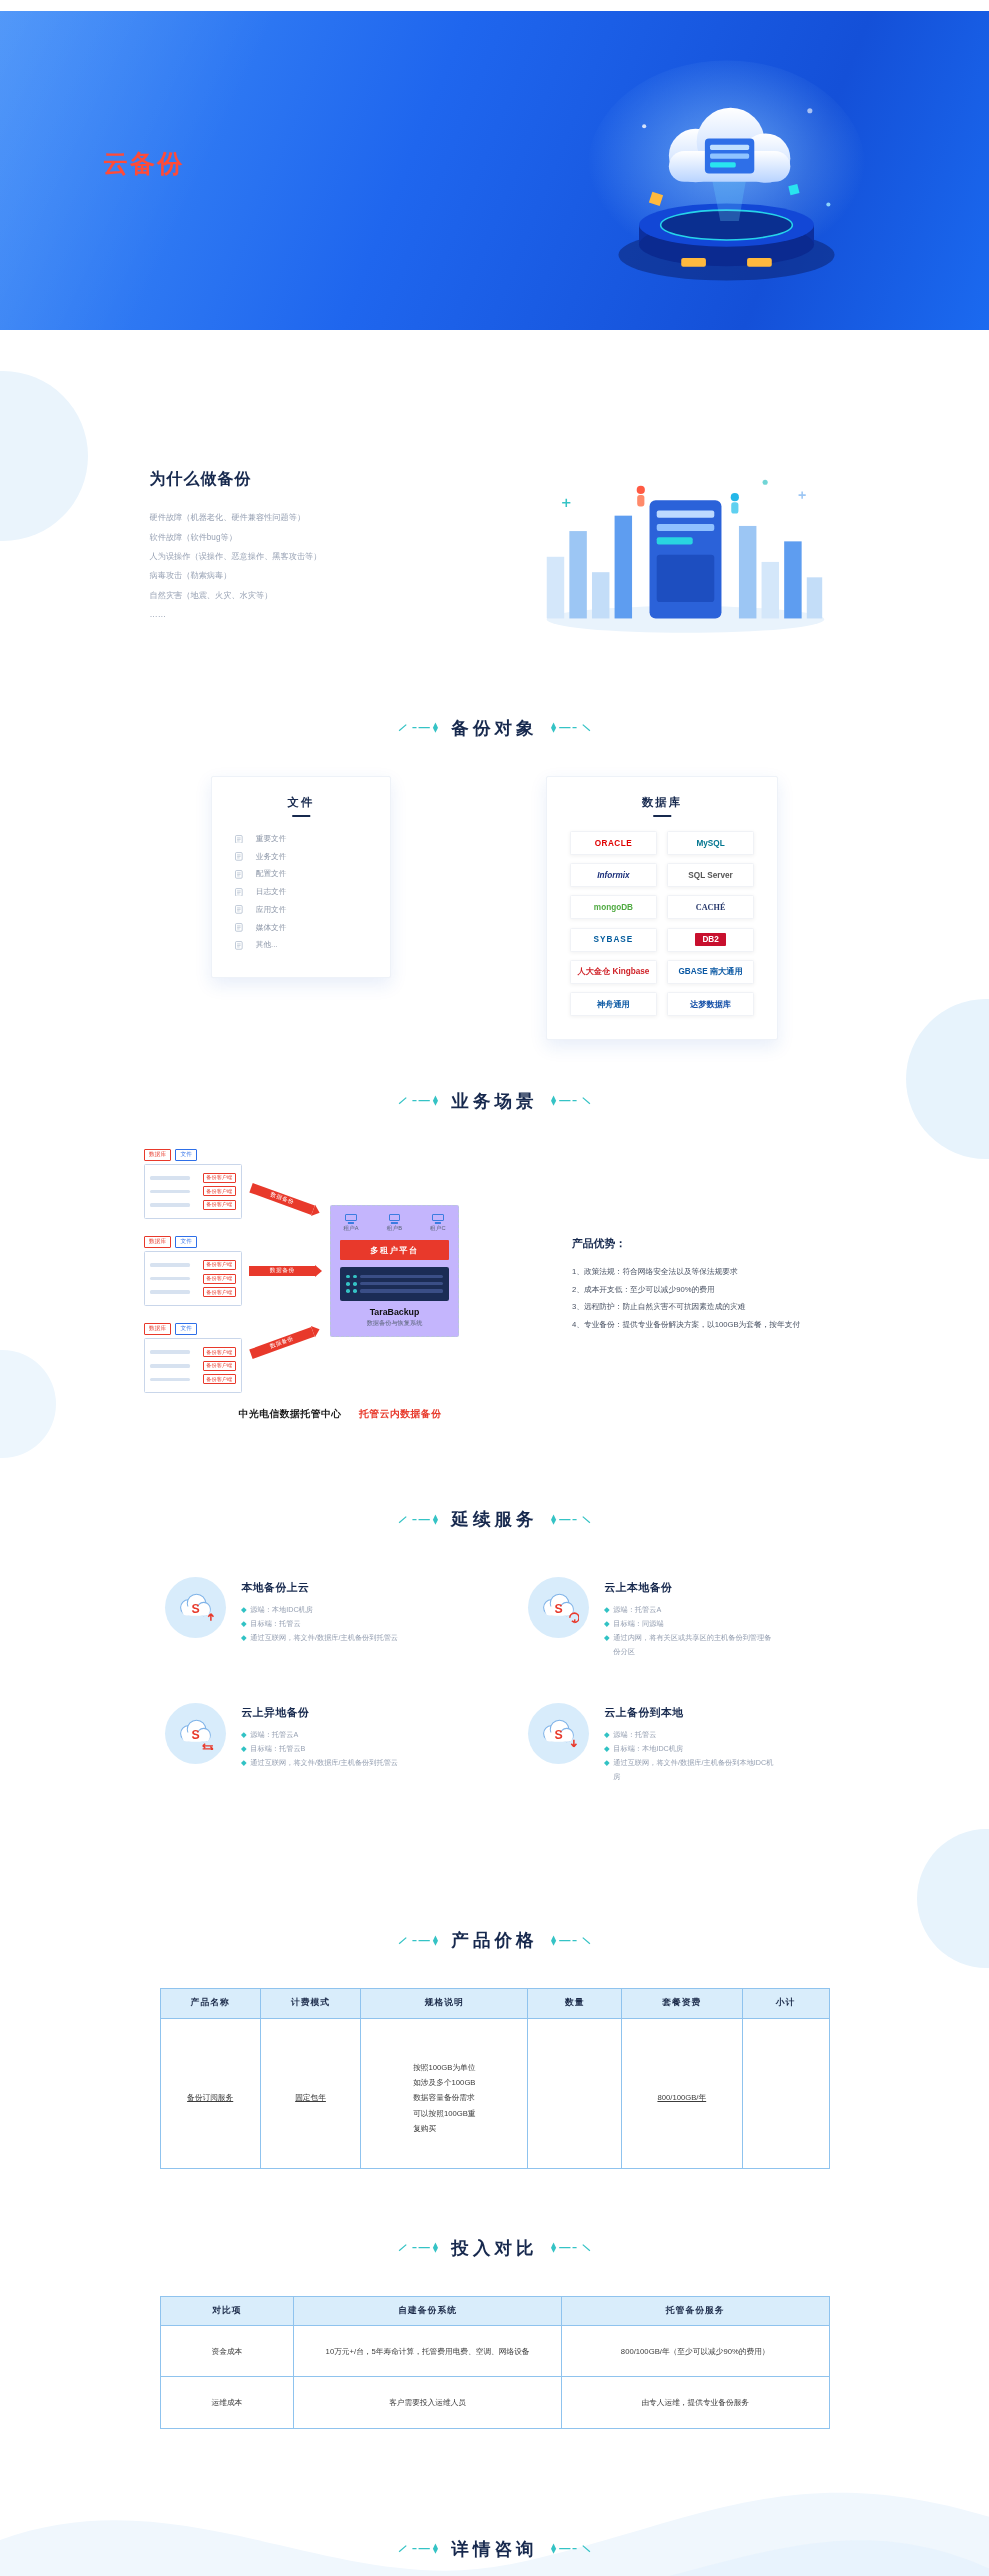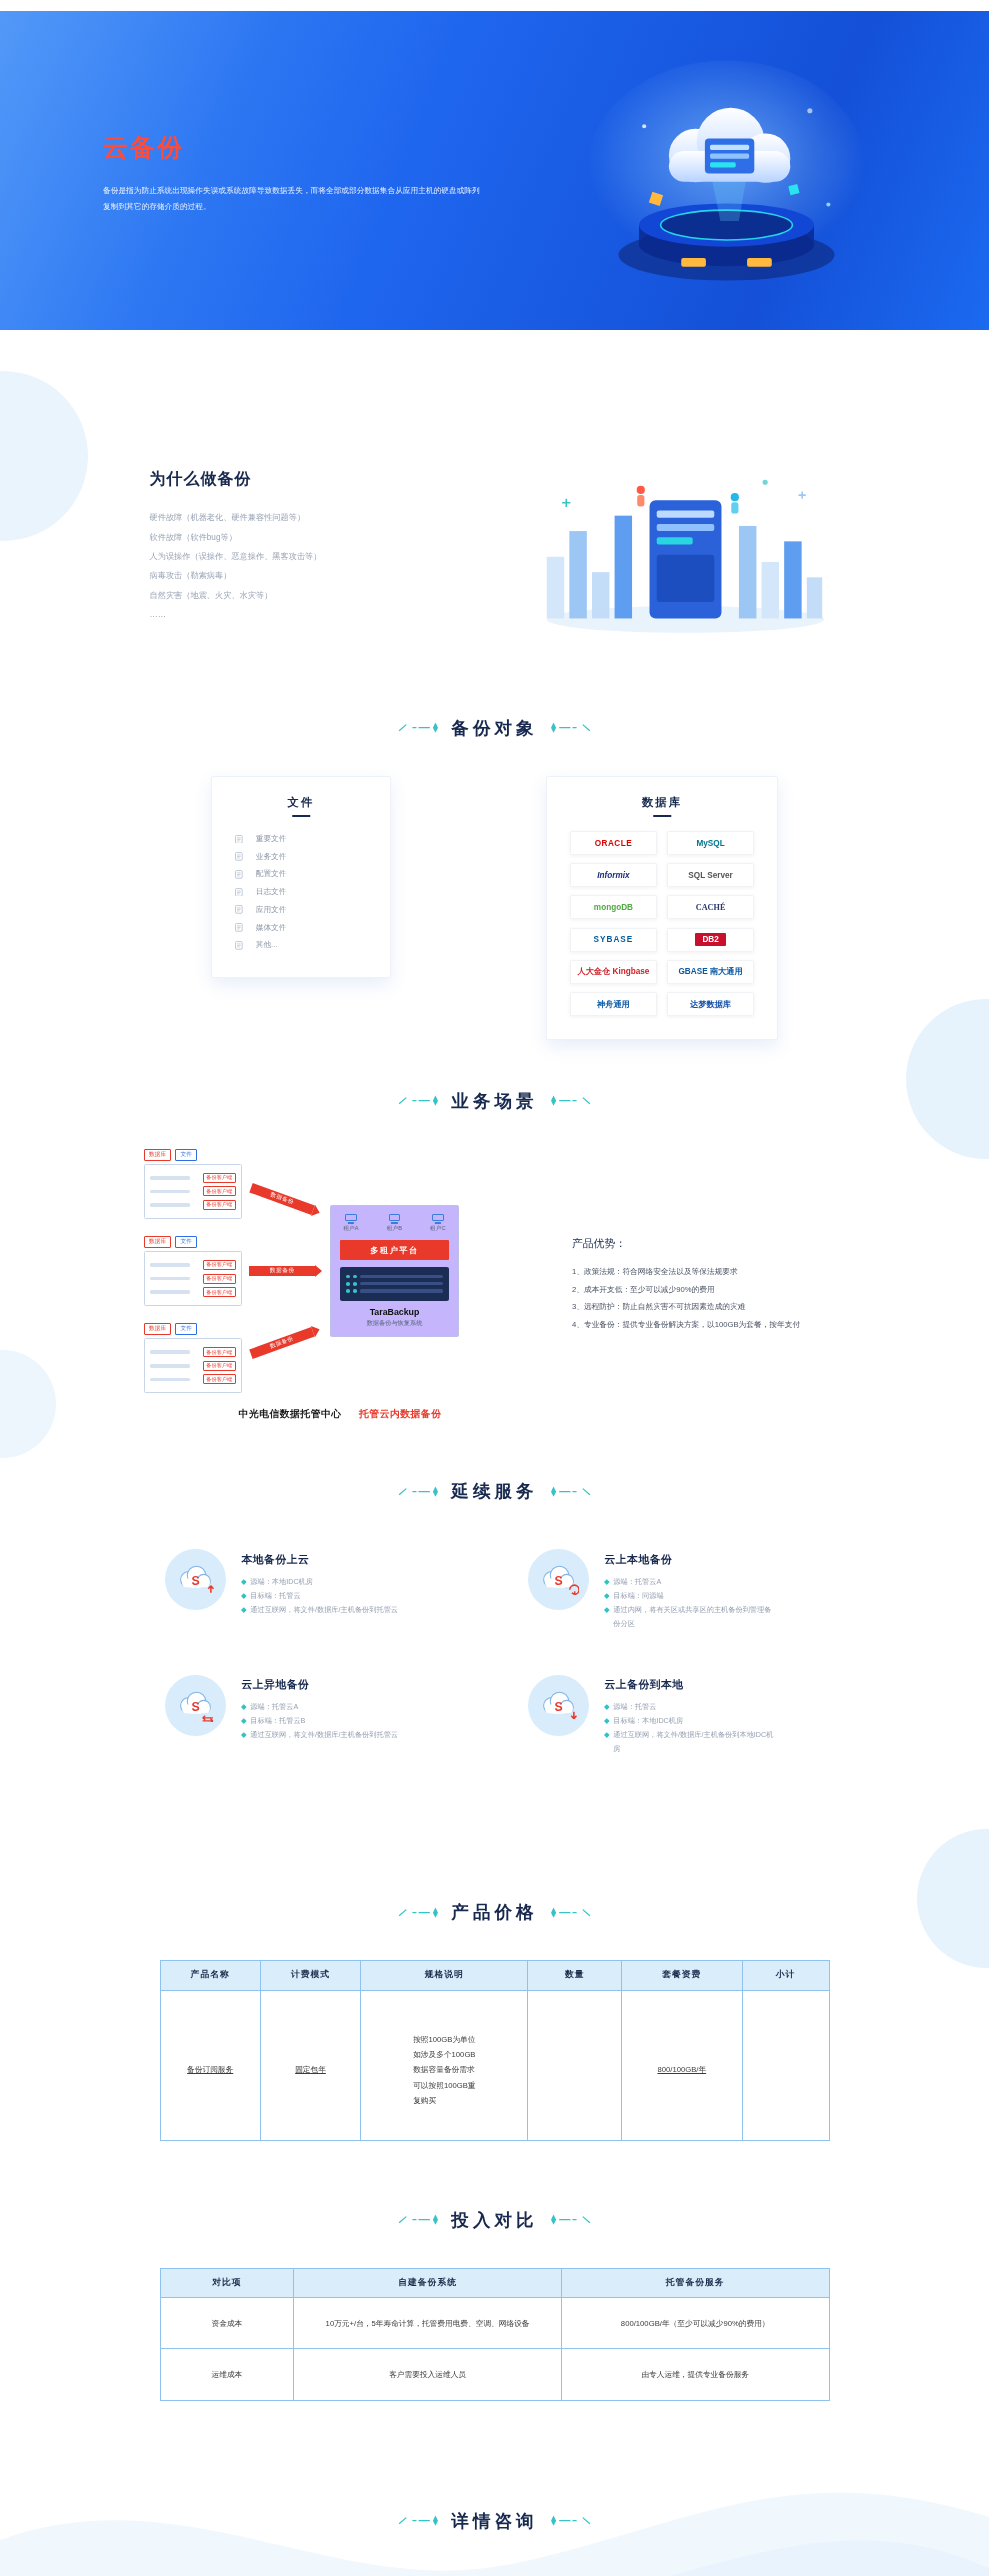--- a/index.html
+++ b/index.html
@@ -107,25 +107,25 @@
   .sdot { width: 3.6px; height: 3.6px; border-radius: 50%; background: #35c3c5; flex: none; }
   .sbar { flex: 1; height: 3.1px; background: #3a4e86; border-radius: 1.5px; }
   .sys-caption { text-align: center; margin-top: 6.2px; }
   .sys-name { font-size: 8.8px; font-weight: bold; color: #111; }
   .sys-desc { font-size: 6.2px; color: #5a6478; margin-top: 2.1px; }
   .diagram-caption { display: flex; justify-content: center; gap: 17.5px; margin-top: 15.5px;
            font-size: 9.8px; font-weight: bold; }
   .cap-left { color: #1c1c1c; letter-spacing: 0.5px; }
   .cap-right { color: #e8392b; letter-spacing: 0.5px; }
   .advantages { flex: 1; }
-  .advantages h3 { font-size: 10.8px; color: #17294e; font-weight: normal; margin-bottom: 12.4px; }
+  .advantages h3 { font-size: 10.8px; color: #17294e; font-weight: bold; margin-bottom: 12.4px; }
   .advantages li { font-size: 7.7px; color: #4a5364; line-height: 2.3; }
 
   
-  .services { margin-top: 58px; }
+  .services { margin-top: 86px; }
   .svc-grid { width: 659px; margin: 46px auto 0; display: grid; grid-template-columns: 1fr 1fr;
               column-gap: 67px; row-gap: 44px; }
   .service { display: flex; gap: 15.5px; align-items: flex-start; }
   .svc-icon { width: 61px; height: 61px; border-radius: 50%; background: #d8ecfb; flex: none;
               display: flex; align-items: center; justify-content: center; }
   .svc-body h4 { font-size: 10.8px; color: #17294e; font-weight: bold; margin: 3.1px 0 8.2px; letter-spacing: 0.5px; }
   .svc-body li { display: flex; gap: 5.2px; font-size: 7.2px; color: #96a0b2; line-height: 1.95; max-width: 170px; }
   .bullet { width: 3.6px; height: 3.6px; background: #31c2c4; transform: rotate(45deg); margin-top: 5.2px; flex: none; }
 
   
@@ -155,21 +155,20 @@
 
   <svg class="wave" width="989" height="289" viewBox="0 0 1920 560" preserveAspectRatio="none">
     <path d="M0,190 C360,60 660,310 1000,235 C1330,165 1530,25 1920,145 L1920,560 L0,560 Z" fill="#f0f7fd"></path>
     <path d="M0,310 C420,185 760,390 1120,305 C1450,230 1650,125 1920,245 L1920,560 L0,560 Z" fill="#e6f2fc" opacity="0.75"></path>
   </svg>
 
   <section class="hero">
     <div class="hero-inner">
       <div class="hero-text">
         <h1>云备份</h1>
-        <p>备份是指为防止系统出现操作失误或系统故障导致数据丢失，而将全部或部分数据集合从应用主机的硬盘或阵列复制到其它的存储介质的过程。</p>
       </div>
       <div class="hero-art">
         <svg width="319" height="242" viewBox="0 0 620 470">
           <defs>
             <radialGradient id="glow" cx="50%" cy="45%" r="50%">
               <stop offset="0%" stop-color="#9fd8ff" stop-opacity="0.55"></stop>
               <stop offset="100%" stop-color="#9fd8ff" stop-opacity="0"></stop>
             </radialGradient>
             <linearGradient id="cloudG" x1="0" y1="0" x2="0" y2="1">
               <stop offset="0%" stop-color="#ffffff"></stop>

